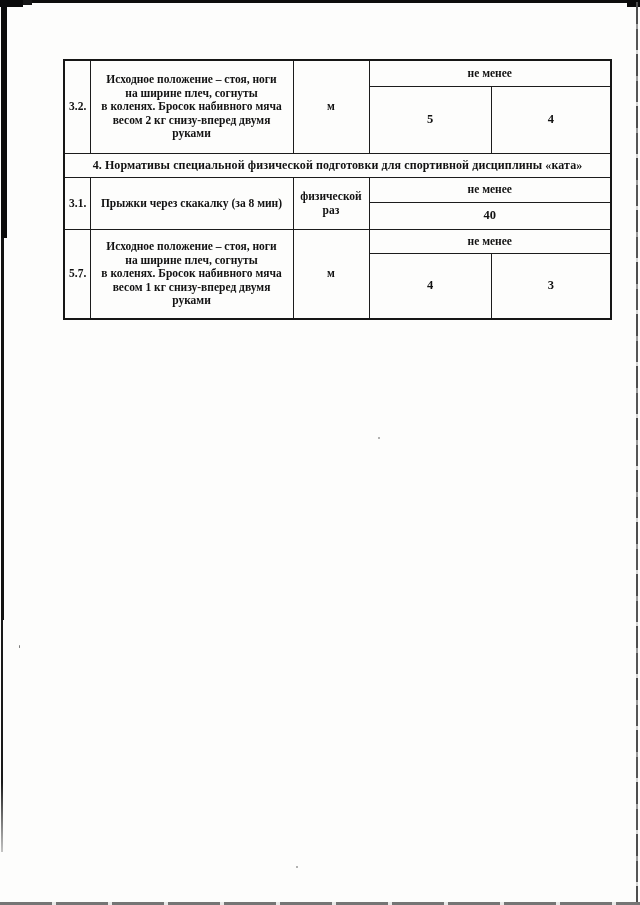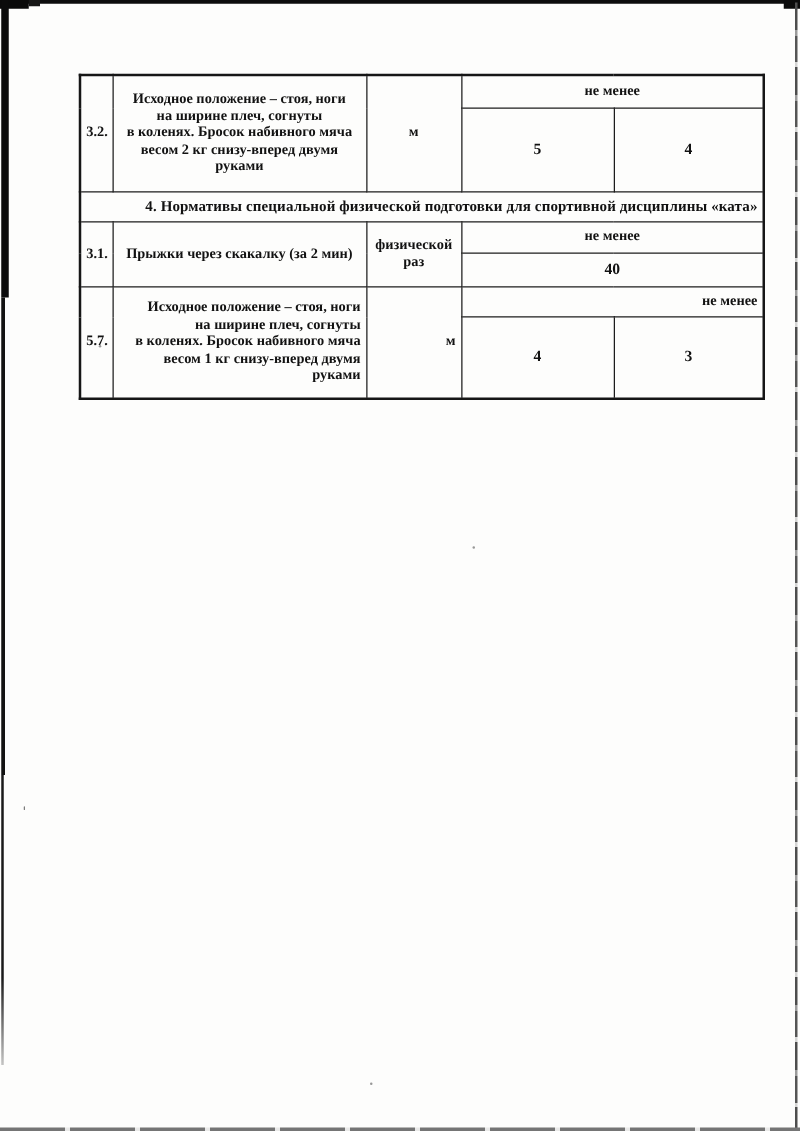--- a/index.html
+++ b/index.html
@@ -57,21 +57,21 @@
   }
   col.c-num{width:26px;}
   col.c-desc{width:203px;}
   col.c-unit{width:76px;}
   col.c-v1{width:122px;}
   col.c-v2{width:120px;}
   td.bt2{border-top:2px solid #161616;}
   td.desc{white-space:pre-line;padding:1px 6px;}
   tr.h17 td{height:17px;}
   tr.h58 td{height:58px;}
-  tr.h15 td{height:15px;text-align:right;}
+  tr.h15 td{height:15px;}
   tr.h16 td{height:16px;}
   tr.h18 td{height:18px;margin-left:48px;}
   tr.h56 td{height:56px;}
   td.section{font-size:12px;letter-spacing:.1px;}
   td.val{font-size:12.5px;}
 </style>
 </head>
 <body>
 
 <div class="page">
@@ -115,21 +115,21 @@
       <td class="val">5</td>
       <td class="val">4</td>
     </tr>
 
     <tr class="h15">
       <td colspan="5" class="section bt2">4. Нормативы специальной физической подготовки для спортивной дисциплины «ката»</td>
     </tr>
 
     <tr class="h16">
       <td rowspan="2" class="bt2">3.1.</td>
-      <td rowspan="2" class="bt2">Прыжки через скакалку (за 2 мин)</td>
+      <td rowspan="2" class="bt2">Прыжки через скакалку (за 8 мин)</td>
       <td rowspan="2" class="bt2">физической раз</td>
       <td colspan="2" class="bt2">не менее</td>
     </tr>
     <tr class="h18">
       <td colspan="2" class="val">40</td>
     </tr>
 
     <tr class="h15">
       <td rowspan="2" class="bt2">5.7.</td>
       <td rowspan="2" class="desc bt2">Исходное положение – стоя, ноги

